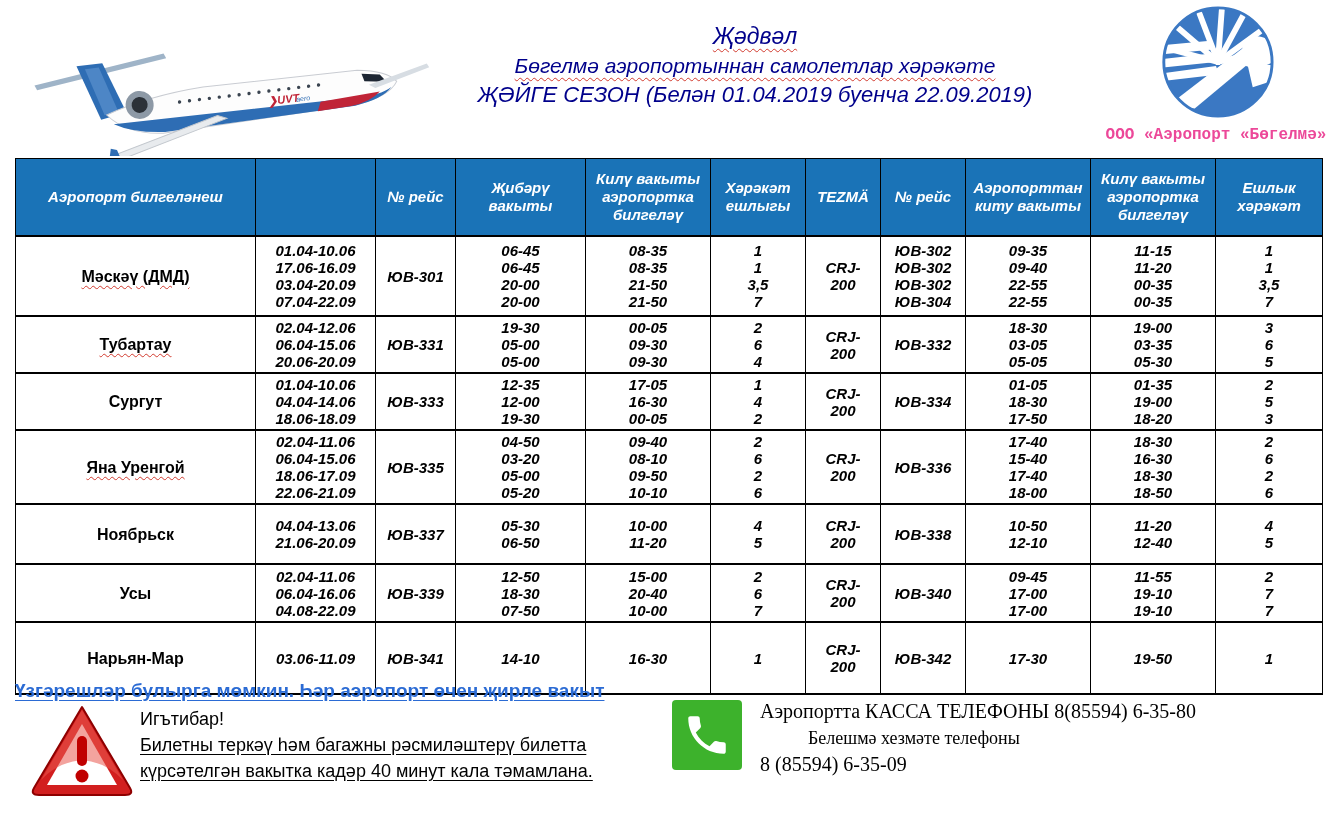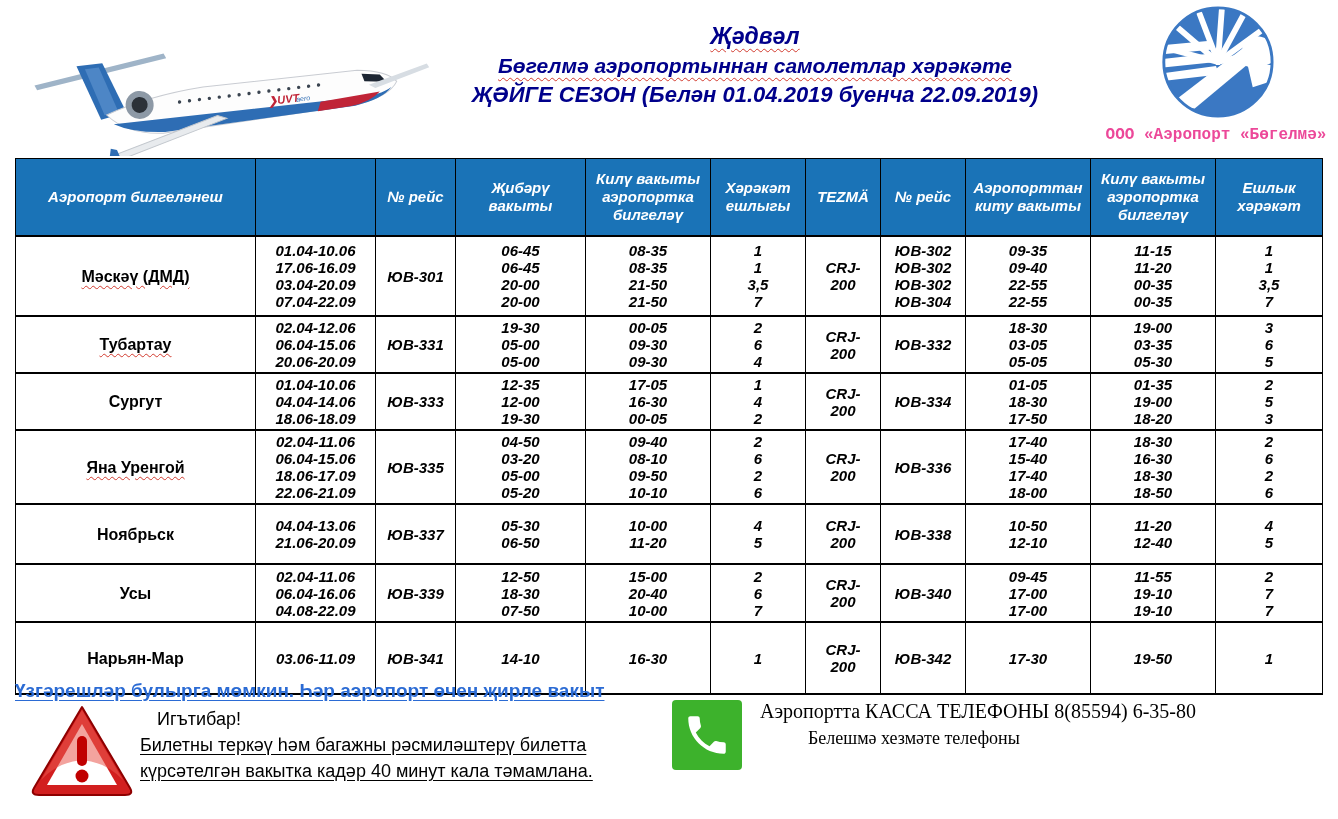--- a/index.html
+++ b/index.html
@@ -2,21 +2,21 @@
 <html><head>
 <meta charset="utf-8">
 <style>
   html,body{margin:0;padding:0;background:#fff;}
   .page{position:relative;width:1338px;height:819px;background:#fff;overflow:hidden;
         font-family:"Liberation Sans",sans-serif;}
 
   
   .plane{position:absolute;left:18px;top:6px;width:420px;height:150px;}
   .titles{position:absolute;left:400px;top:22px;width:710px;text-align:center;color:#00008b;}
-  .titles div{font-weight:bold;font-style:italic;line-height:29px;
+  .titles div{font-weight:normal;font-style:italic;line-height:29px;
               text-decoration-line:underline;text-decoration-style:wavy;
               text-decoration-color:#d23b2f;text-decoration-thickness:1px;text-underline-offset:4px;}
   .title-1{font-size:23px;}
   .title-2{font-size:21px;}
   .title-3{font-size:22px;text-decoration-line:none !important;}
   .titles .title-3{text-decoration:none;}
 
   .logo{position:absolute;left:1100px;top:2px;width:232px;text-align:center;}
   .logo svg{display:block;margin:0 auto;}
   .logo-caption{margin-top:2px;font-family:Liberation Mono, monospace;font-weight:bold;
@@ -34,21 +34,21 @@
   table.sched td.city{font-style:normal;font-size:16px;}
   table.sched td.city.wavy{text-decoration-line:underline;text-decoration-style:wavy;
               text-decoration-color:#d23b2f;text-decoration-thickness:1px;text-underline-offset:3px;}
 
   
   .footer{position:absolute;left:0;top:676px;width:1338px;height:110px;}
   .note{position:absolute;left:15px;top:4px;font-size:19px;font-weight:bold;color:#2b6bd4;
         text-decoration:underline;text-underline-offset:3px;}
   .warn-icon{position:absolute;left:28px;top:26px;}
   .attention{position:absolute;left:140px;top:30px;color:#000;font-size:18px;line-height:26px;}
-  .attention .a-title{text-decoration:none;margin-left:17px;}
+  .attention .a-title{text-decoration:none;}
   .attention .a-line{text-decoration:underline;text-underline-offset:3px;}
   .phone-box{position:absolute;left:672px;top:24px;width:70px;height:70px;background:#3db22c;
              border-radius:4px;display:flex;align-items:center;justify-content:center;}
   .phone-text{position:absolute;left:760px;top:22px;font-family:Liberation Serif, serif;
               color:#000;}
   .phone-text .p1{font-size:20px;line-height:27px;}
   .phone-text .p2{font-size:18px;line-height:26px;margin-left:48px;}
   .phone-text .p3{font-size:20px;line-height:27px;}
 </style>
 </head>
@@ -512,16 +512,17 @@
 
     <div class="phone-box">
       <svg width="50" height="50" viewBox="0 0 24 24">
         <path fill="#ffffff" d="M6.62 10.79c1.44 2.83 3.76 5.14 6.59 6.59l2.2-2.21c.27-.27.67-.36 1.02-.24 1.12.37 2.33.57 3.57.57.55 0 1 .45 1 1V20c0 .55-.45 1-1 1-9.39 0-17-7.61-17-17 0-.55.45-1 1-1h3.5c.55 0 1 .45 1 1 0 1.25.2 2.45.57 3.57.11.35.03.74-.25 1.02l-2.2 2.2z"></path>
       </svg>
     </div>
 
     <div class="phone-text">
       <div class="p1">Аэропортта КАССА ТЕЛЕФОНЫ 8(85594) 6-35-80</div>
       <div class="p2">Белешмә хезмәте телефоны</div>
+      <div class="p3">8 (85594) 6-35-09</div>
     </div>
   </div>
 
 </div>
 
 </body></html>

